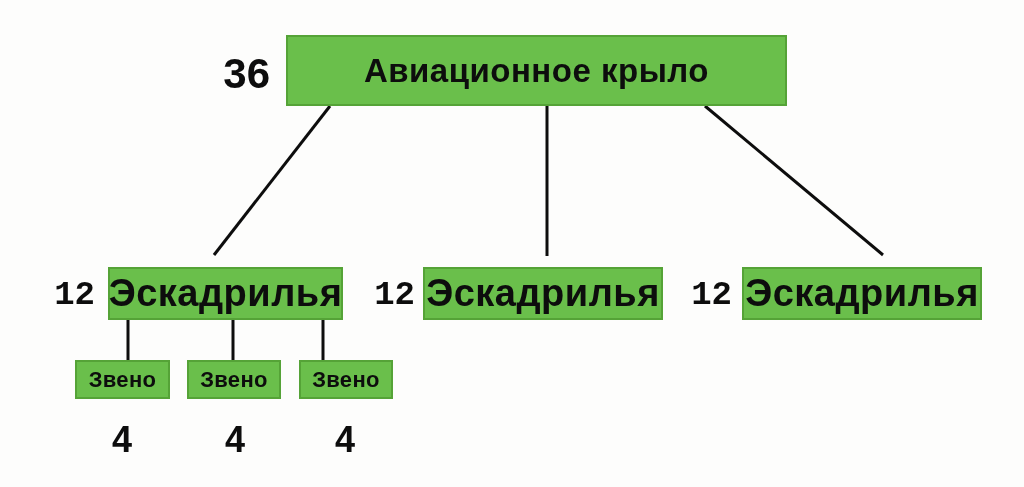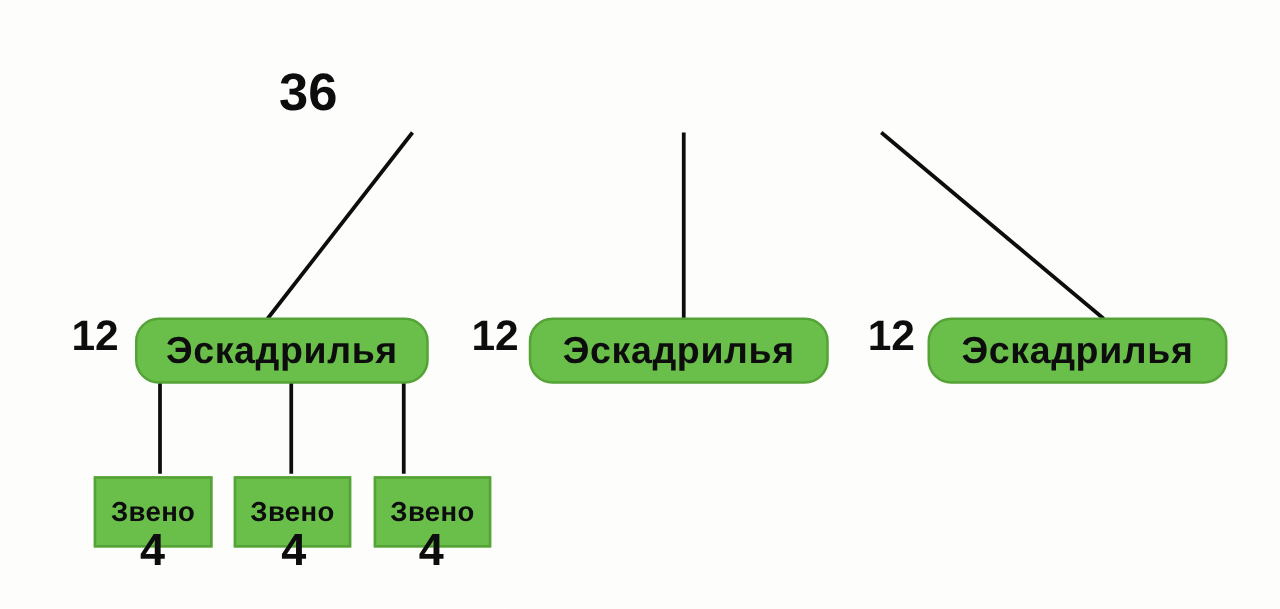--- a/index.html
+++ b/index.html
@@ -24,36 +24,36 @@
     border: 2px solid #55a337;
     display: flex;
     align-items: center;
     justify-content: center;
     color: #0d0d0d;
     font-weight: bold;
     letter-spacing: 0.5px;
     white-space: nowrap;
   }
   .node.root    { left: 286px; top: 35px;  width: 501px; height: 71px; font-size: 33px; }
-  .node.sq      { top: 254px; height: 53px; font-size: 30px; border-radius: 19px; }
+  .node.sq      { top: 267px; height: 53px; font-size: 38px; }
   .node.sq1     { left: 108px; width: 235px; }
   .node.sq2     { left: 423px; width: 240px; }
   .node.sq3     { left: 742px; width: 240px; }
-  .node.flight  { top: 381px; height: 57px; font-size: 22px; letter-spacing: 0.3px; }
+  .node.flight  { top: 360px; height: 39px; font-size: 22px; letter-spacing: 0.3px; }
   .node.fl1     { left: 75px;  width: 95px; }
   .node.fl2     { left: 187px; width: 94px; }
   .node.fl3     { left: 299px; width: 94px; }
   .count {
     position: absolute;
     color: #0d0d0d;
     font-weight: bold;
     text-align: right;
   }
   .count.root-count { left: 185px; top: 50px;  width: 85px; font-size: 42px; }
-  .count.sq-count   { top: 250px; width: 65px; font-size: 34px; }
+  .count.sq-count   { top: 276px; width: 65px; font-size: 34px; font-family: Liberation Mono, monospace; }
   .count.sq1-count  { left: 30px; }
   .count.sq2-count  { left: 350px; }
   .count.sq3-count  { left: 667px; }
   .count.fl-count   { top: 419px; width: 60px; font-size: 36px; text-align: center; }
   .count.fl1-count  { left: 92px; }
   .count.fl2-count  { left: 205px; }
   .count.fl3-count  { left: 315px; }
 </style>
 </head>
 <body>
@@ -63,20 +63,23 @@
   <svg class="lines-svg" viewBox="0 0 1024 487" xmlns="http://www.w3.org/2000/svg">
     <line x1="330" y1="106" x2="214" y2="255" stroke="#0d0d0d" stroke-width="3"></line>
     <line x1="547" y1="106" x2="547" y2="256" stroke="#0d0d0d" stroke-width="3"></line>
     <line x1="705" y1="106" x2="883" y2="255" stroke="#0d0d0d" stroke-width="3"></line>
     <line x1="128" y1="305" x2="128" y2="379" stroke="#0d0d0d" stroke-width="3"></line>
     <line x1="233" y1="305" x2="233" y2="379" stroke="#0d0d0d" stroke-width="3"></line>
     <line x1="323" y1="305" x2="323" y2="379" stroke="#0d0d0d" stroke-width="3"></line>
   </svg>
 
   <div class="count root-count">36</div>
+  <div class="node root">
+    <span>Авиационное крыло</span>
+  </div>
 
   <div class="count sq-count sq1-count">12</div>
   <div class="node sq sq1">
     <span>Эскадрилья</span>
   </div>
 
   <div class="count sq-count sq2-count">12</div>
   <div class="node sq sq2">
     <span>Эскадрилья</span>
   </div>

